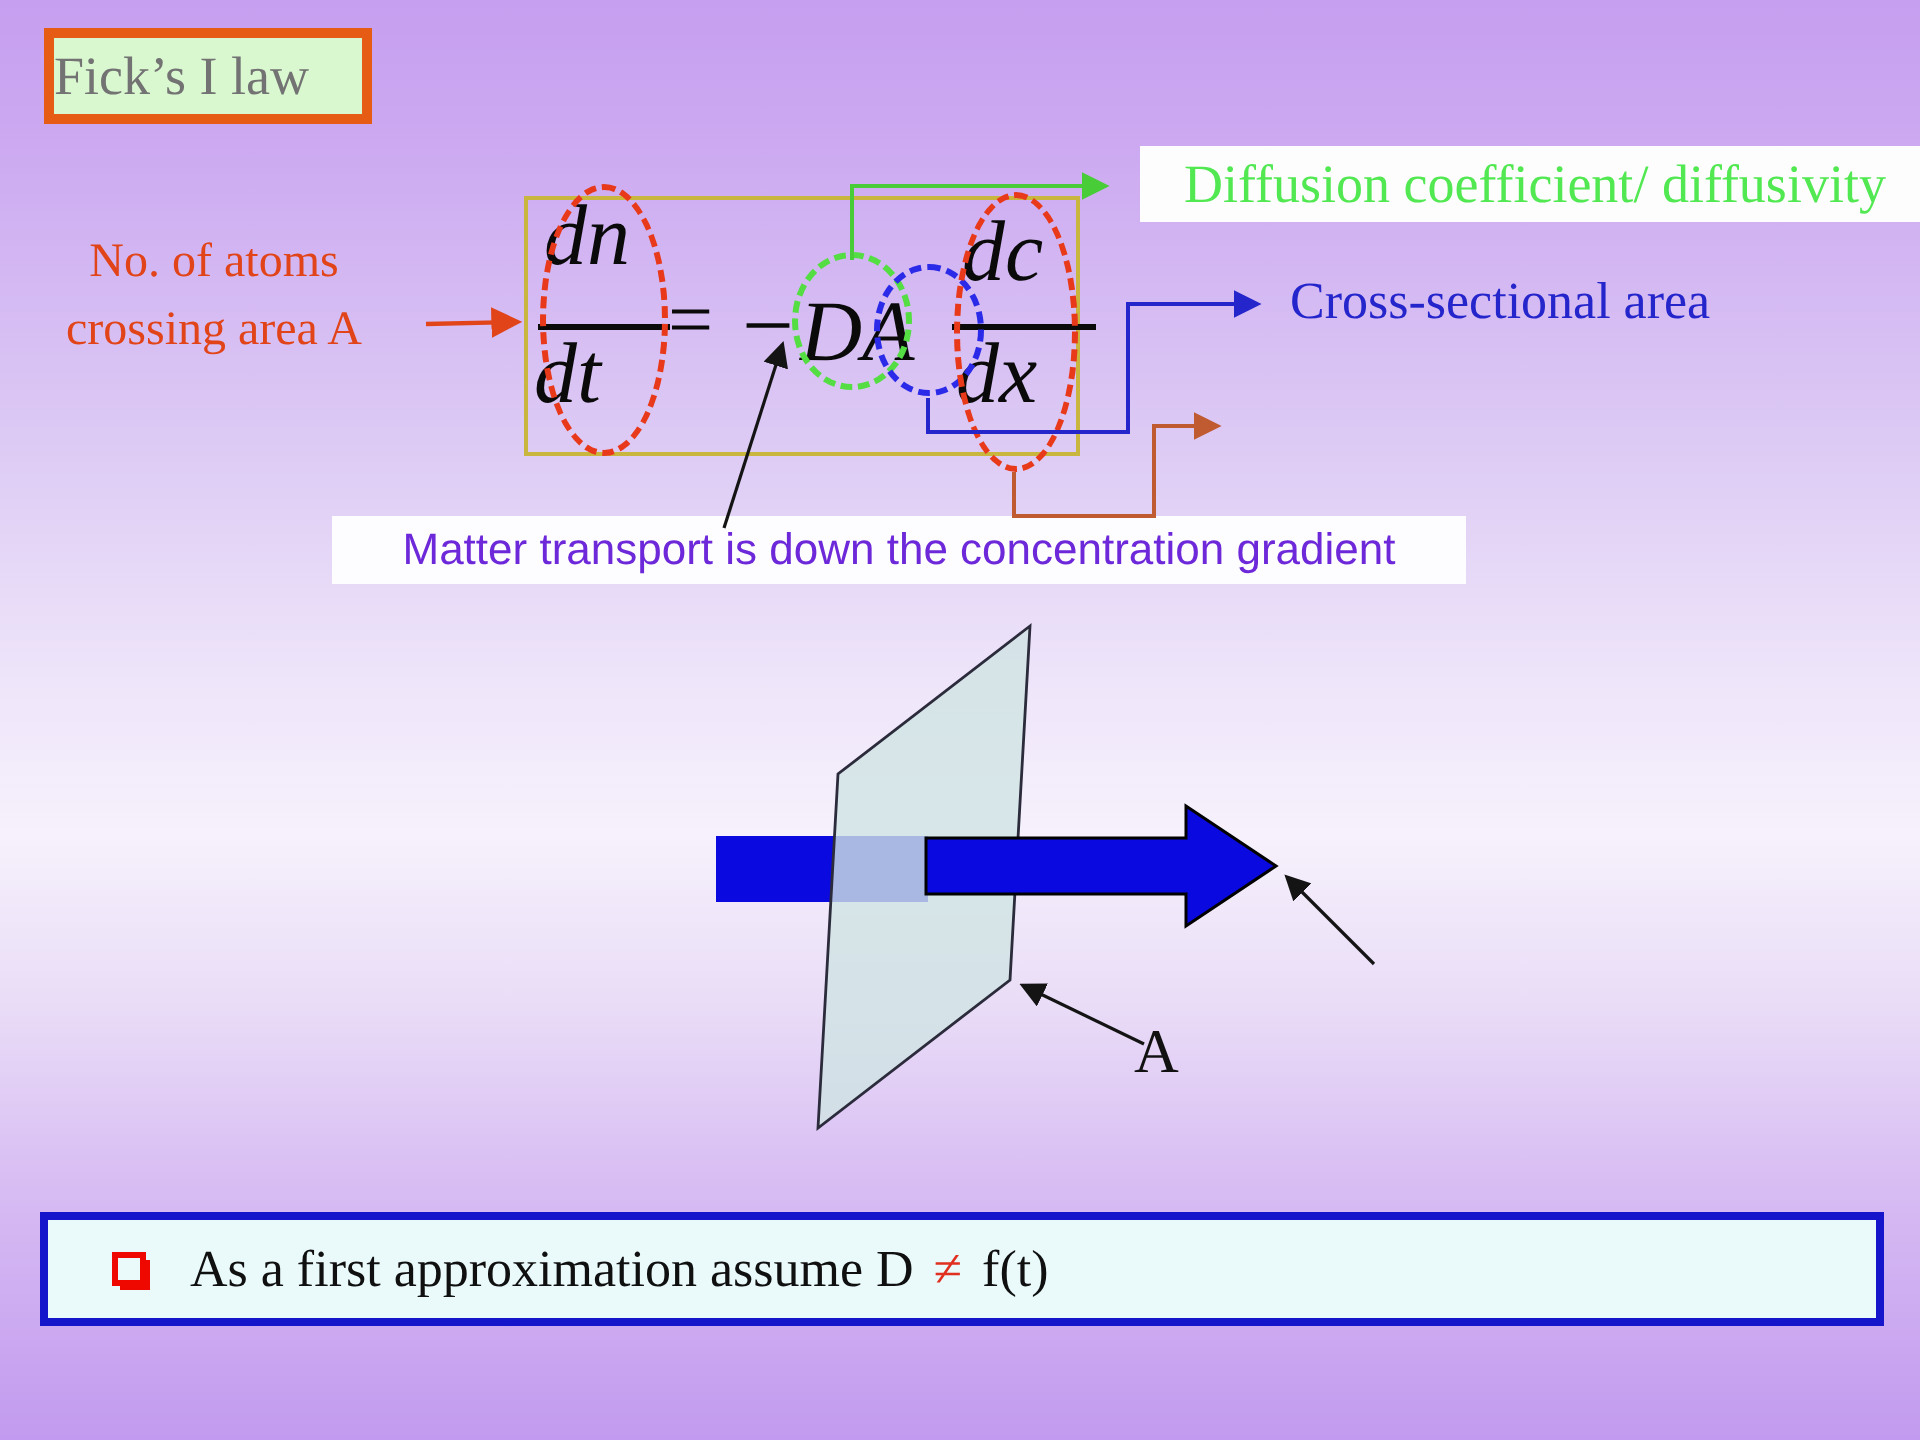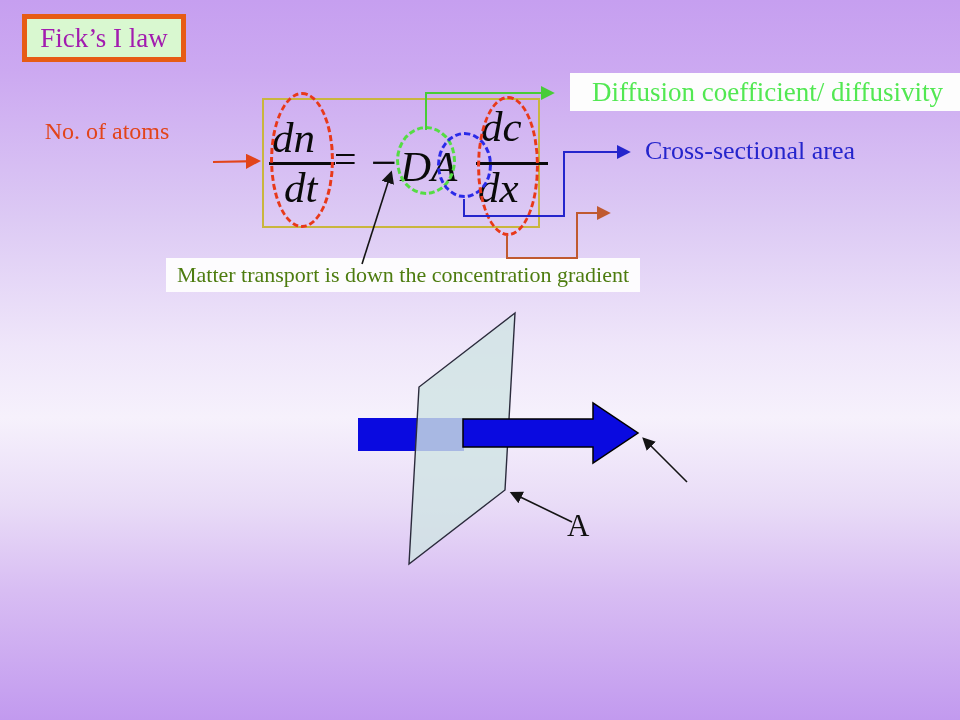--- a/index.html
+++ b/index.html
@@ -14,22 +14,22 @@
       var(--background-middle) 58%,
       #e9dcf7 70%,
       #d8bdf3 82%,
       var(--background-bottom) 100%);
   }
   .abs{position:absolute;}
   
   #title-box{
     left:22px;top:14px;width:164px;height:48px;box-sizing:border-box;
     background:var(--title-box-fill);border:5px solid var(--title-box-border);
-    display:flex;align-items:center;justify-content:center;
-    font-size:27px;color:#a21caf;z-index:3;
+    display:flex;align-items:center;justify-content:flex-start;
+    font-size:27px;color:#737373;z-index:3;
   }
   
   #equation-box{
     left:262px;top:98px;width:278px;height:130px;box-sizing:border-box;
     border:2px solid var(--equation-box-border);z-index:1;
   }
   .eq{z-index:2;font-style:italic;font-size:43px;line-height:1;color:#0a0a0a;}
   .fracbar{height:3px;background:#0a0a0a;z-index:2;}
   .dashed{box-sizing:border-box;border-radius:50%;z-index:2;background:transparent;}
   #ell-dndt{left:270px;top:92px;width:64px;height:136px;border:3px dashed var(--dashed-red);}
@@ -42,22 +42,22 @@
     font-size:24px;line-height:34px;color:var(--red-accent);z-index:3;
   }
   #diffusion-strip{
     left:570px;top:73px;width:390px;height:38px;background:#fdfdfd;
     display:flex;align-items:center;padding-left:22px;box-sizing:border-box;
     font-size:27px;color:var(--green-accent);z-index:3;
   }
   #callout-cross{left:645px;top:136px;font-size:26px;color:var(--blue-accent);z-index:3;}
   #callout-gradient{left:627px;top:198px;font-size:26px;color:var(--brown-accent);z-index:3;}
   #matter-note{
-    left:166px;top:258px;width:474px;height:34px;line-height:34px;background:#fdfcfe;
-    font-family:Liberation Serif, serif;font-size:22px;color:#4d7c0f;
+    left:166px;top:258px;width:567px;height:34px;line-height:34px;background:#fdfcfe;
+    font-family:Liberation Sans, sans-serif;font-size:22px;color:#6d28d9;
     text-align:center;z-index:3;
   }
   
   #flow-label{left:689px;top:474px;font-size:29px;color:#111;z-index:3;}
   #area-label{left:567px;top:508px;font-size:31px;color:#111;z-index:3;}
   
   #overlay{left:0;top:0;z-index:4;pointer-events:none;}
   #overlay .ln-green{stroke:var(--green-line);fill:none;stroke-width:2;}
   #overlay .ln-blue{stroke:var(--blue-accent);fill:none;stroke-width:2;}
   #overlay .ln-brown{stroke:var(--brown-line);fill:none;stroke-width:2;}
@@ -89,37 +89,38 @@
 <body>
 
 <div id="slide">
 
   <div id="title-box" class="abs">
     <span>Fick’s I law</span>
   </div>
 
   <div id="equation-box" class="abs"></div>
 
-  <span class="abs eq" style="left:272px;top:116px;">dn</span>
+  <span class="abs eq" style="left:272px;top:97px;">dn</span>
   <div class="abs fracbar" style="left:269px;top:162px;width:66px;"></div>
-  <span class="abs eq" style="left:284px;top:166px;">dt</span>
+  <span class="abs eq" style="left:267px;top:166px;">dt</span>
   <span class="abs eq" style="left:334px;top:140px;font-style:normal;font-size:40px;">=</span>
   <span class="abs eq" style="left:371px;top:140px;font-style:normal;font-size:46px;">−</span>
   <span class="abs eq" style="left:400px;top:133px;margin-top:12px;">DA</span>
   <span class="abs eq" style="left:481px;top:105px;">dc</span>
   <div class="abs fracbar" style="left:476px;top:162px;width:72px;"></div>
   <span class="abs eq" style="left:478px;top:166px;">dx</span>
 
   <div id="ell-dndt" class="abs dashed"></div>
   <div id="ell-D" class="abs dashed"></div>
   <div id="ell-A" class="abs dashed"></div>
   <div id="ell-dcdx" class="abs dashed"></div>
 
   <div id="callout-atoms" class="abs">
     <div>No. of atoms</div>
+    <div>crossing area A</div>
   </div>
 
   <div id="diffusion-strip" class="abs">
     <span>Diffusion coefficient/ diffusivity</span>
   </div>
 
   <div id="callout-cross" class="abs">Cross-sectional area</div>
 
   <div id="matter-note" class="abs">Matter transport is down the concentration gradient</div>
 
@@ -152,14 +153,20 @@
 
     <polyline class="ln-green" points="426,130 426,93 552,93" marker-end="url(#arr-green)"></polyline>
     <polyline class="ln-blue" points="464,199 464,216 564,216 564,152 628,152" marker-end="url(#arr-blue)"></polyline>
     <polyline class="ln-brown" points="507,236 507,258 577,258 577,213 608,213" marker-end="url(#arr-brown)"></polyline>
     <line class="ln-red" x1="213" y1="162" x2="258" y2="161" marker-end="url(#arr-red)"></line>
     <line class="ln-black" x1="362" y1="264" x2="391" y2="173" marker-end="url(#arr-black)"></line>
     <line class="ln-black" x1="572" y1="522" x2="512" y2="493" marker-end="url(#arr-black)"></line>
     <line class="ln-black" x1="687" y1="482" x2="644" y2="439" marker-end="url(#arr-black)"></line>
   </svg>
 
+  <div id="footer-box" class="abs">
+    <div id="footer-bullet"></div>
+    <p id="footer-text">
+      <span>As a first approximation assume D</span><span class="neq">≠</span><span>f(t)</span>
+    </p>
+  </div>
 
 </div>
 
 </body></html>

